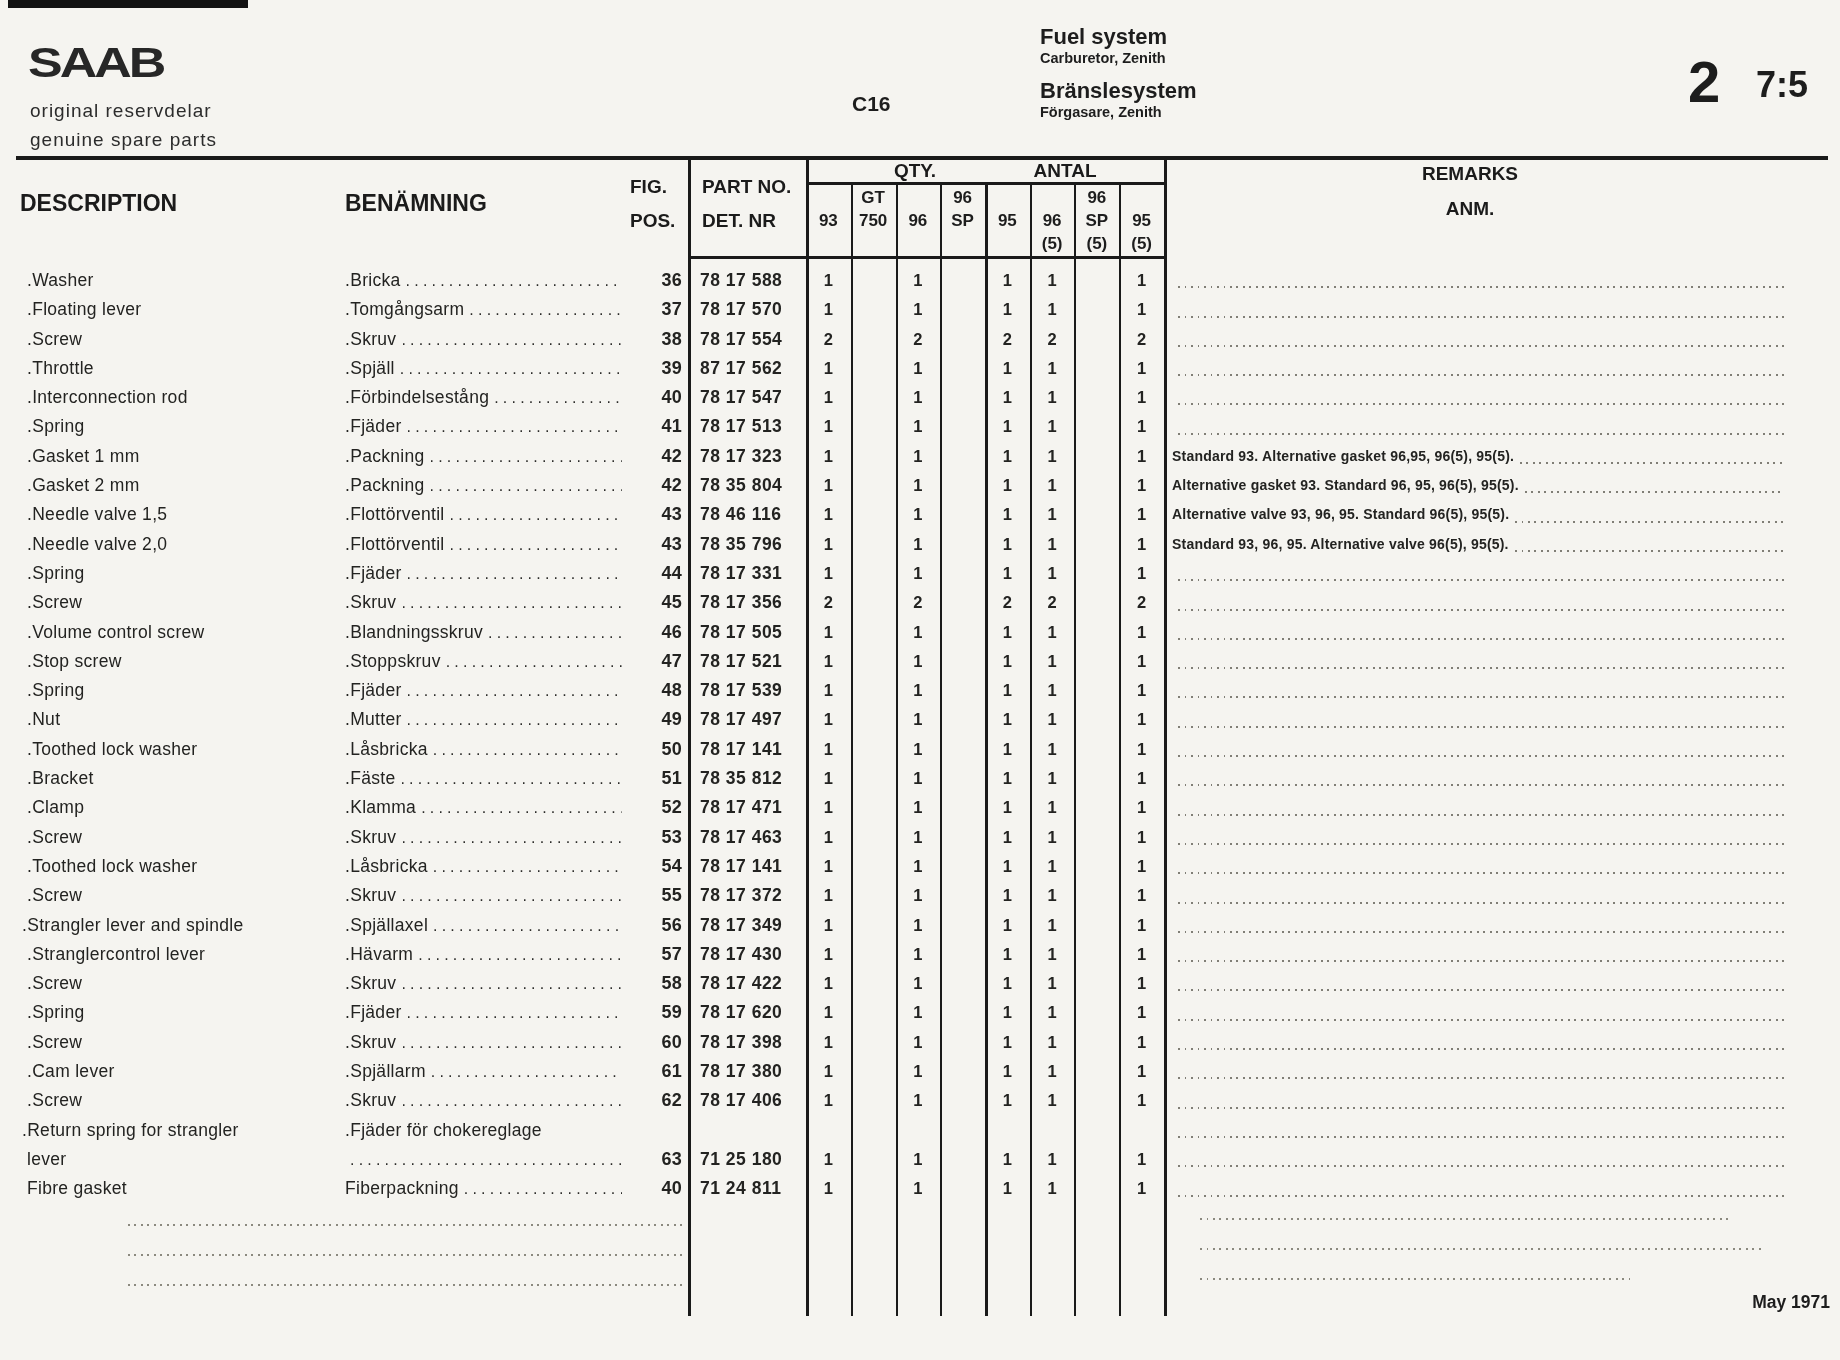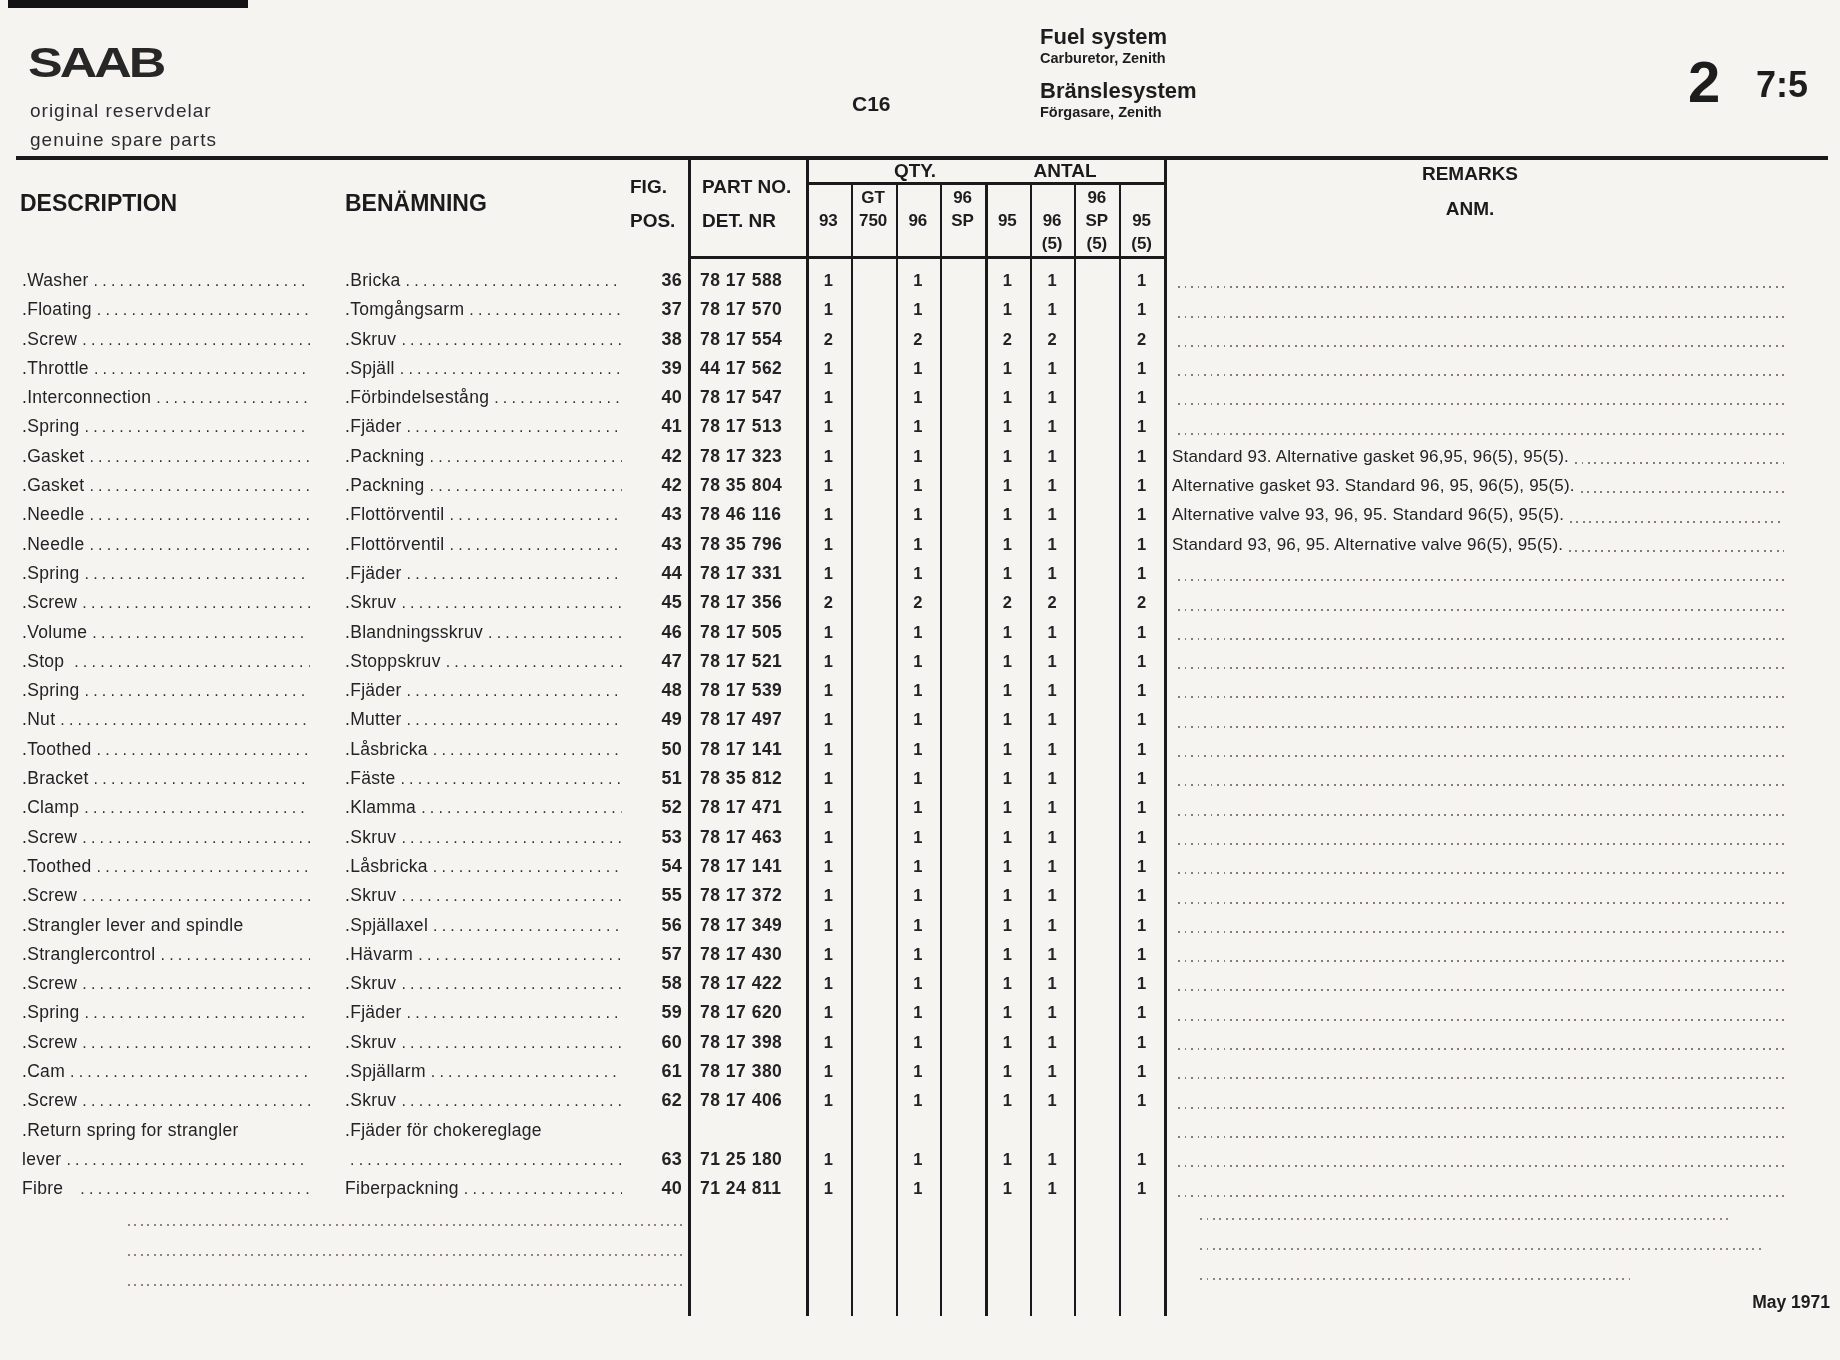--- a/index.html
+++ b/index.html
@@ -23,29 +23,29 @@
   .hline,.vline{position:absolute; background:#1a1a1a;}
   
   .colhead{position:absolute; font-weight:bold; color:#1b1b1b;}
   .qty-head{position:absolute; left:806px; top:186px; width:358px; height:70px; display:flex;}
   .qty-col{flex:1 1 0; text-align:center; font-weight:bold; font-size:17px; line-height:23px;}
   .qty-col div{height:23px;}
   
   #rows{position:absolute; left:0; top:266px; width:1840px;}
   .row{position:relative; height:29.3px; font-size:17.5px; line-height:29.3px; letter-spacing:.3px; color:#232321;}
   .cell{position:absolute; top:0; height:29.3px; overflow:hidden; display:flex; align-items:baseline;}
-  .c-desc{left:22px;  width:288px;}
+  .c-desc{left:22px;  width:288px;flex-direction:column;}
   .c-ben {left:345px; width:277px;}
   .c-fig {left:598px; width:84px;  display:block; text-align:right; font-weight:bold; font-size:18px;}
   .c-part{left:700px; width:102px; display:block; font-weight:bold; font-size:17.5px; letter-spacing:.5px; white-space:nowrap;}
   .c-qty {width:44.75px; display:block; text-align:center; font-weight:bold; font-size:16.5px;}
   .c-rem {left:1172px; width:618px;}
   .dots{flex:1 1 auto; overflow:hidden; white-space:nowrap; letter-spacing:4.2px; margin-left:5px;
         font-size:16px; color:#2b2b29;}
-  .rt{font-weight:normal; font-size:17px; white-space:nowrap; letter-spacing:.2px;}
+  .rt{font-weight:bold; font-size:14px; white-space:nowrap; letter-spacing:.2px;}
   .rline{flex:1 1 auto; height:2px; align-self:flex-end; margin:0 6px 7px 6px;
          background-image:repeating-linear-gradient(to right,#807e76 0 1.6px, transparent 1.6px 6.5px);}
   .ghostline{position:absolute; height:2px;
          background-image:repeating-linear-gradient(to right,#8b897f 0 1.6px, transparent 1.6px 6.5px);}
   .footer-date{position:absolute; left:1690px; top:1292px; width:140px; text-align:right;
          font-weight:bold; font-size:17.5px;}
 </style>
 </head>
 <body>
 
@@ -209,21 +209,21 @@
       <div class="row">
         <div class="cell c-desc">
           <span class="t">.Throttle</span>
           <span class="dots">..........................................................................................</span>
         </div>
         <div class="cell c-ben">
           <span class="t">.Spjäll</span>
           <span class="dots">..........................................................................................</span>
         </div>
         <div class="cell c-fig">39</div>
-        <div class="cell c-part">44 17 562</div>
+        <div class="cell c-part">87 17 562</div>
         <div class="cell c-qty" style="left: 806px;">1</div>
         <div class="cell c-qty" style="left: 850.75px;"></div>
         <div class="cell c-qty" style="left: 895.5px;">1</div>
         <div class="cell c-qty" style="left: 940.25px;"></div>
         <div class="cell c-qty" style="left: 985px;">1</div>
         <div class="cell c-qty" style="left: 1029.75px;">1</div>
         <div class="cell c-qty" style="left: 1074.5px;"></div>
         <div class="cell c-qty" style="left: 1119.25px;">1</div>
         <div class="cell c-rem">
           <div class="rline"></div>

